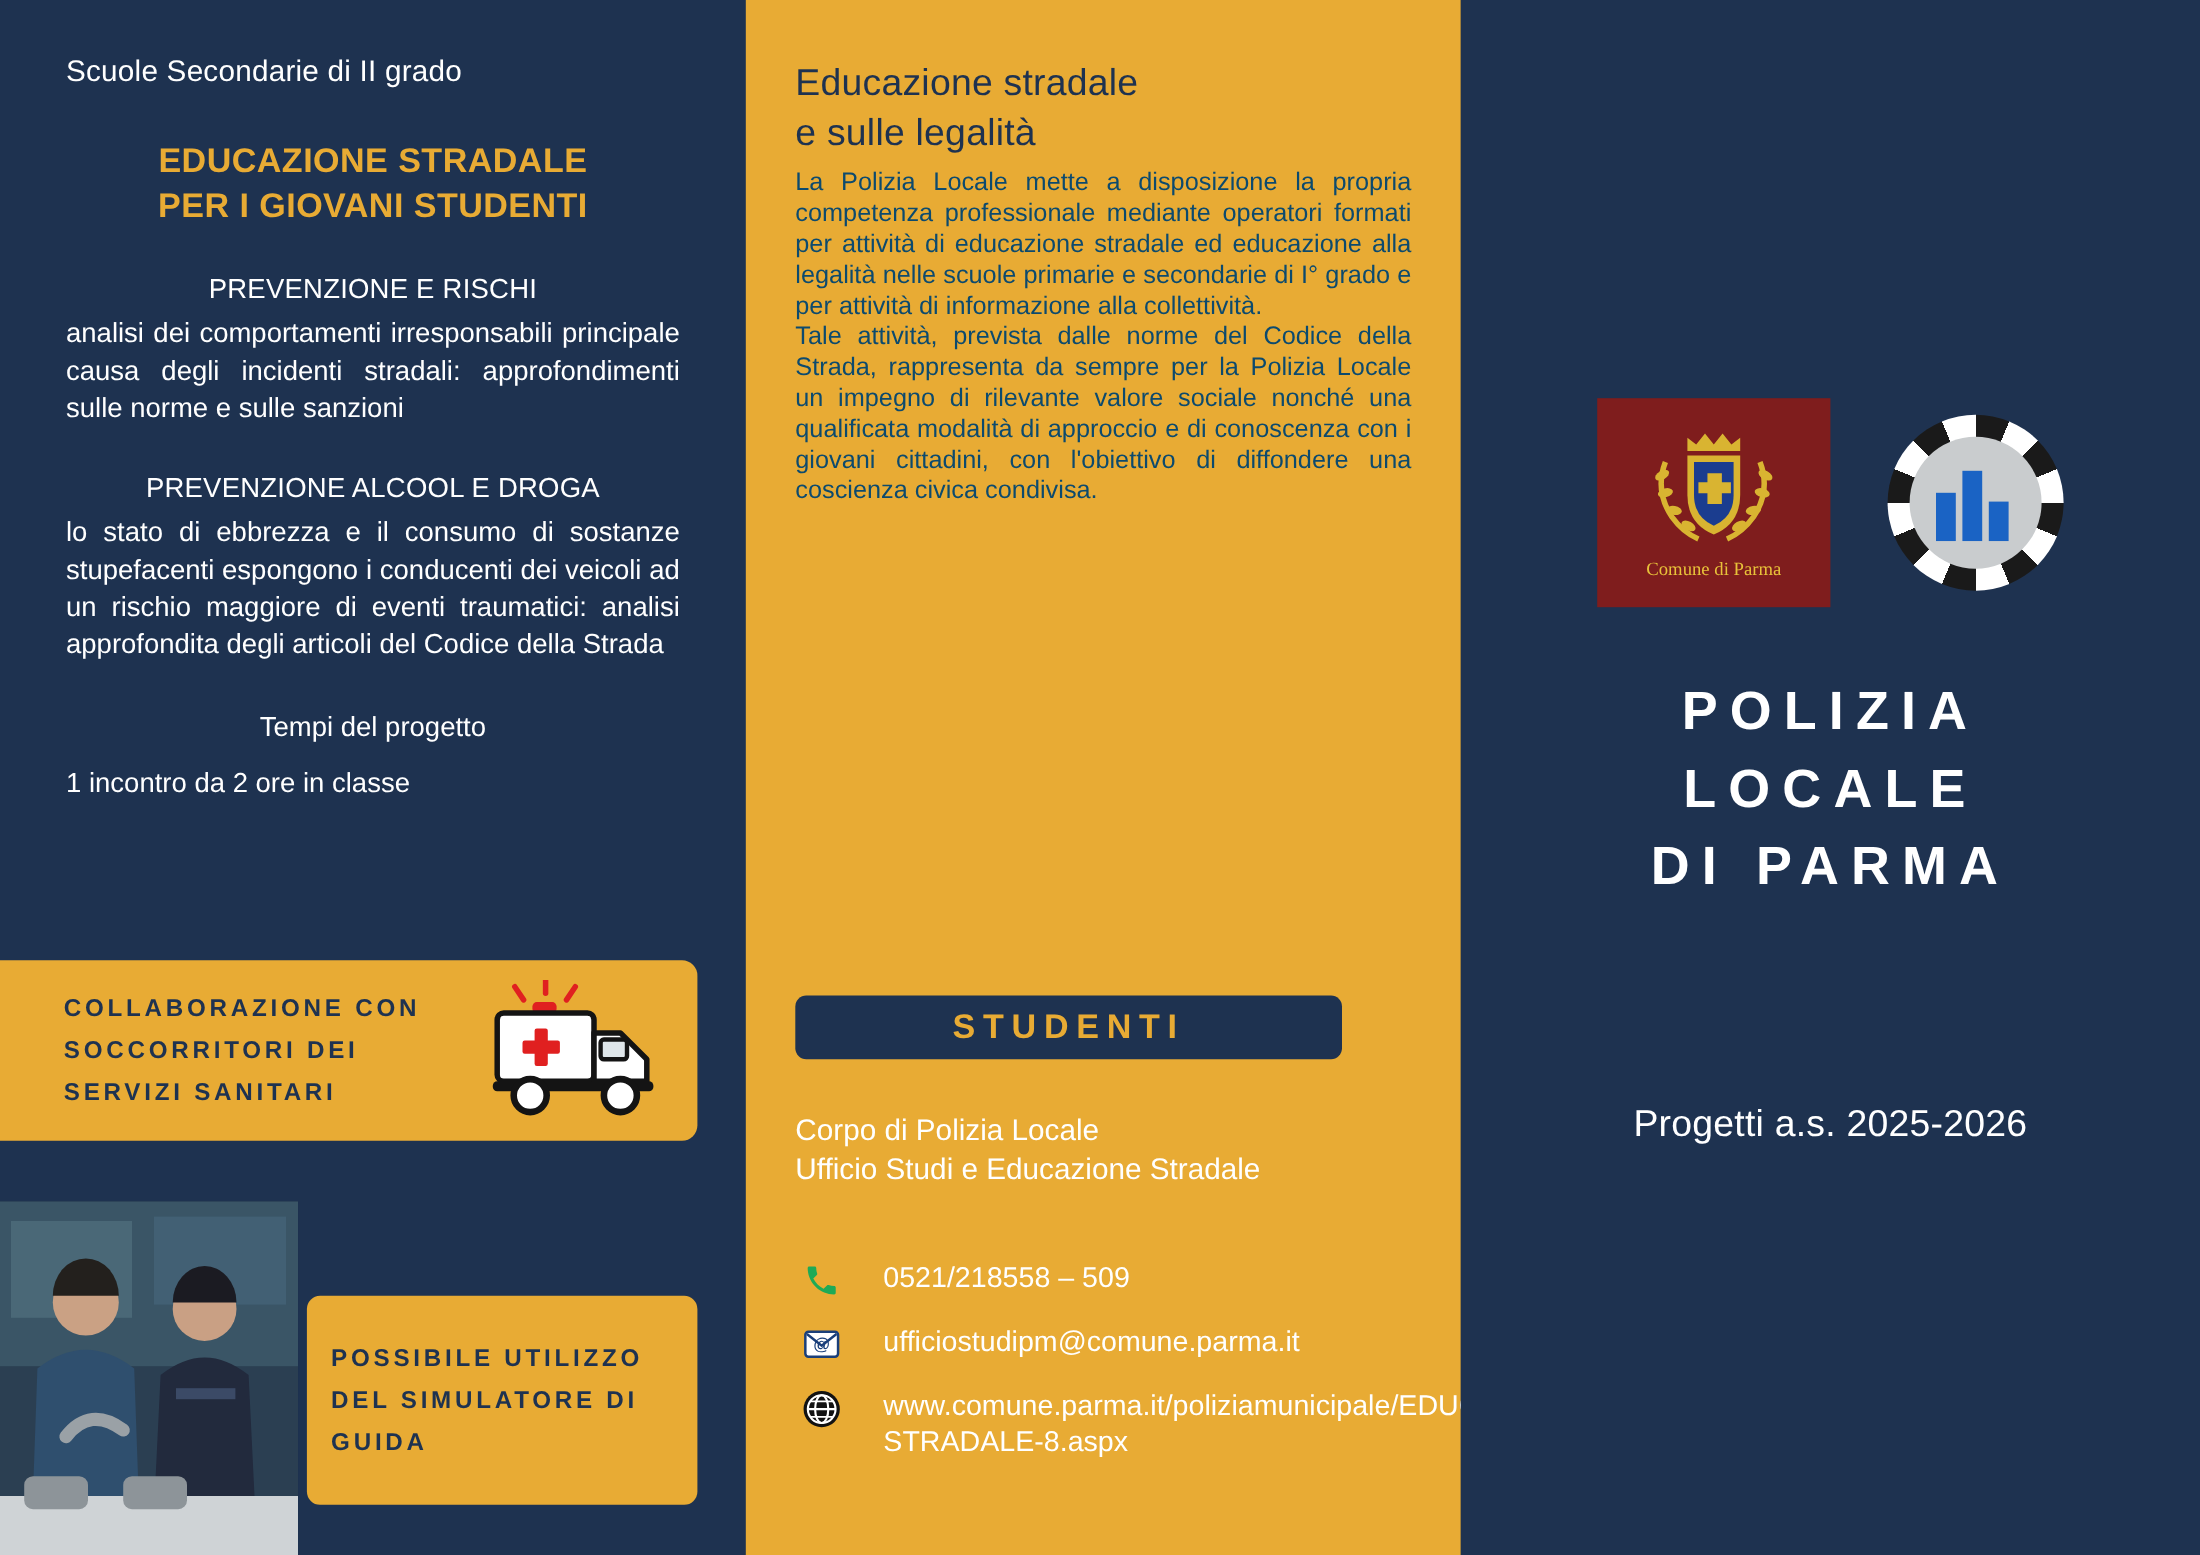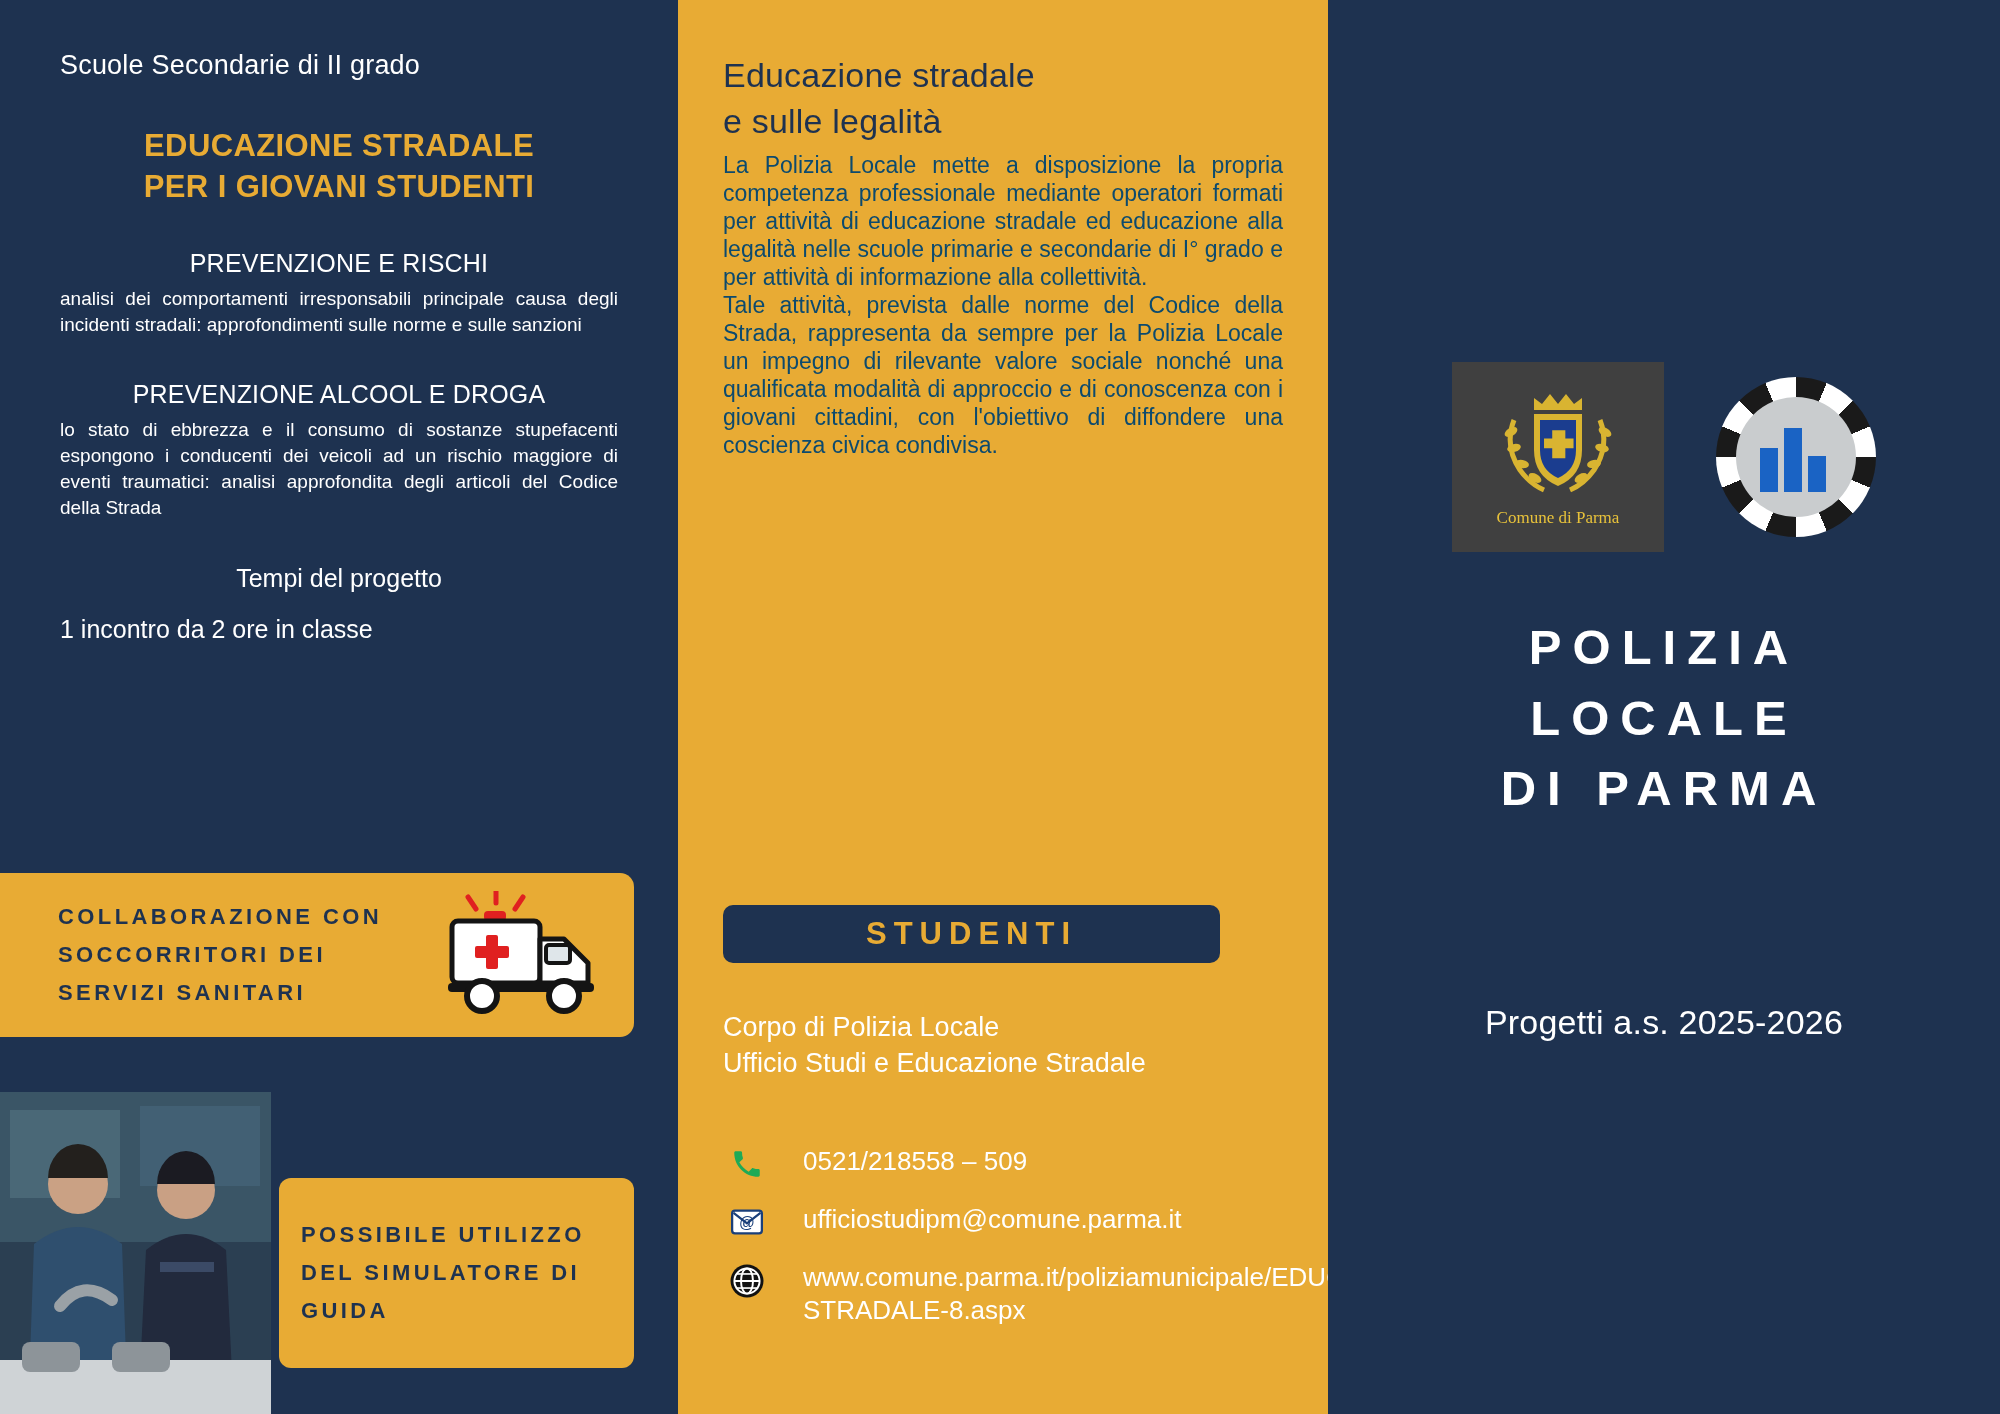--- a/index.html
+++ b/index.html
@@ -42,21 +42,21 @@
   }
   .section-head {
     margin-top: 42px;
     text-align: center;
     font-size: 25px;
     color: #ffffff;
     letter-spacing: .2px;
   }
   .section-body {
     margin-top: 8px;
-    font-size: 19px;
+    font-size: 25px;
     line-height: 1.36;
     text-align: justify;
     text-align-last: left;
     color: #ffffff;
   }
   .tempi-head {
     margin-top: 44px;
     text-align: center;
     font-size: 25px;
     color: #ffffff;
@@ -210,21 +210,21 @@
     position: absolute;
     left: 50%;
     transform: translateX(-50%);
     top: 362px;
     display: flex;
     gap: 52px;
     align-items: center;
   }
   .crest {
     width: 212px; height: 190px;
-    background: #404040;
+    background: #7f1d1d;
     display: flex;
     flex-direction: column;
     align-items: center;
     justify-content: center;
   }
   .crest .cap { color:#e8c23a; font-size: 17px; font-family: "Liberation Serif", serif; margin-top: 6px;}
   .pm-logo {
     width: 160px; height: 160px;
     border-radius: 50%;
     background:

